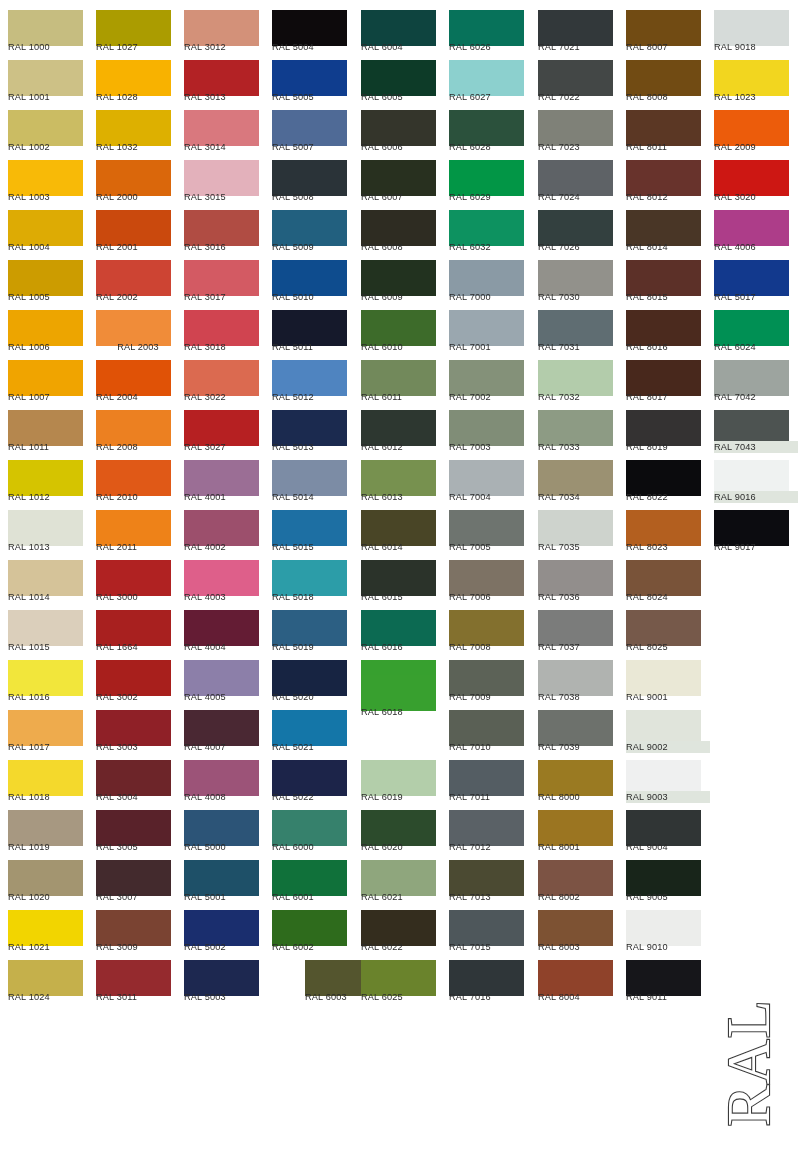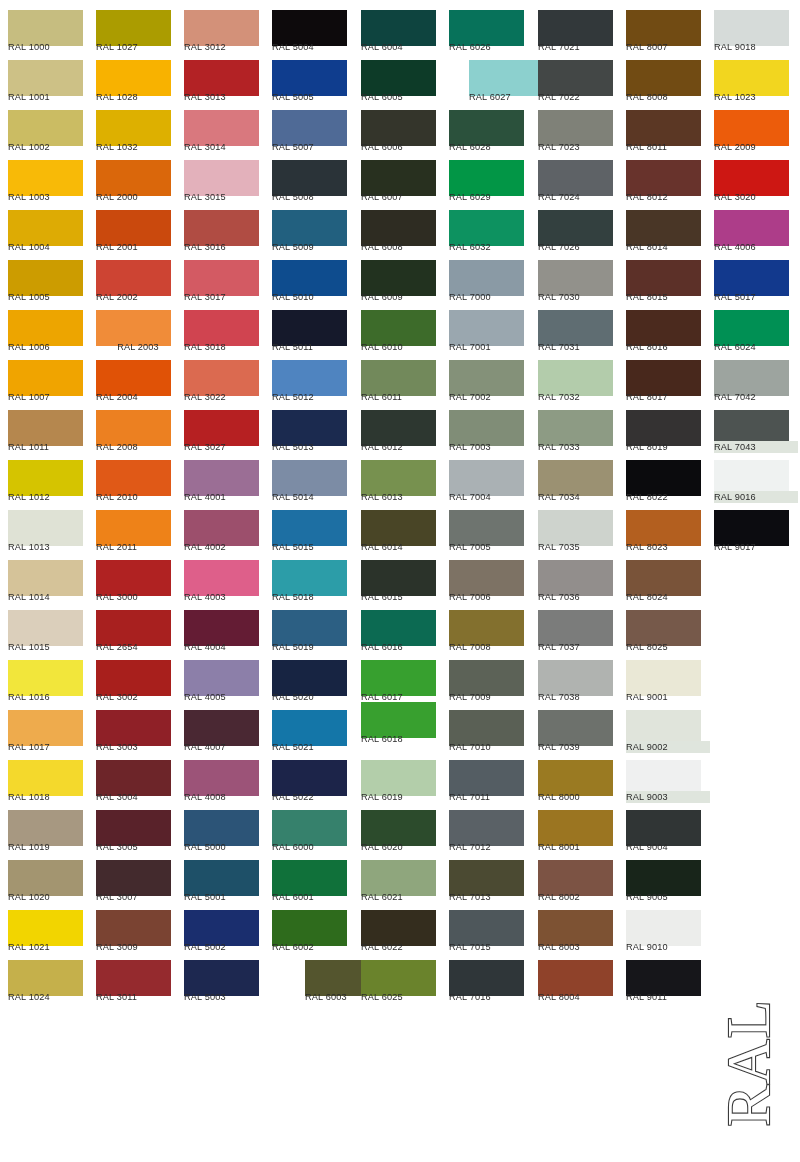--- a/index.html
+++ b/index.html
@@ -219,21 +219,21 @@
       <div class="cell" style="top: 500px;">
         <div class="swatch" style="background: rgb(238, 130, 24);"></div>
         <div class="label">RAL 2011</div>
       </div>
       <div class="cell" style="top: 550px;">
         <div class="swatch" style="background: rgb(176, 34, 34);"></div>
         <div class="label">RAL 3000</div>
       </div>
       <div class="cell" style="top: 600px;">
         <div class="swatch" style="background: rgb(168, 32, 31);"></div>
-        <div class="label">RAL 2654</div>
+        <div class="label">RAL 1664</div>
       </div>
       <div class="cell" style="top: 650px;">
         <div class="swatch" style="background: rgb(168, 31, 28);"></div>
         <div class="label">RAL 3002</div>
       </div>
       <div class="cell" style="top: 700px;">
         <div class="swatch" style="background: rgb(143, 32, 39);"></div>
         <div class="label">RAL 3003</div>
       </div>
       <div class="cell" style="top: 750px;">
@@ -471,21 +471,21 @@
         <div class="label">RAL 6015</div>
       </div>
       <div class="cell" style="top: 600px;">
         <div class="swatch" style="background: rgb(12, 106, 82);"></div>
         <div class="label">RAL 6016</div>
       </div>
       <div class="cell" style="top: 650px;">
         <div class="swatch" style="background: rgb(55, 160, 47);"></div>
         <div class="label">RAL 6017</div>
       </div>
-      <div class="cell" style="top: 692px;">
+      <div class="cell" style="top: 665px;">
         <div class="swatch" style="background: rgb(56, 160, 47);"></div>
         <div class="label">RAL 6018</div>
       </div>
       <div class="cell" style="top: 750px;">
         <div class="swatch" style="background: rgb(179, 206, 170);"></div>
         <div class="label">RAL 6019</div>
       </div>
       <div class="cell" style="top: 800px;">
         <div class="swatch" style="background: rgb(44, 75, 44);"></div>
         <div class="label">RAL 6020</div>
@@ -501,21 +501,21 @@
       <div class="cell" style="top: 950px;">
         <div class="swatch" style="background: rgb(106, 131, 44);"></div>
         <div class="label">RAL 6025</div>
       </div>
     </div>
     <div class="col" style="left: 449px;">
       <div class="cell" style="top: 0px;">
         <div class="swatch" style="background: rgb(7, 114, 90);"></div>
         <div class="label">RAL 6026</div>
       </div>
-      <div class="cell" style="top: 50px; margin-left: 20px;">
+      <div class="cell" style="top: 50px;">
         <div class="swatch" style="background: rgb(140, 208, 206);"></div>
         <div class="label">RAL 6027</div>
       </div>
       <div class="cell" style="top: 100px;">
         <div class="swatch" style="background: rgb(43, 81, 60);"></div>
         <div class="label">RAL 6028</div>
       </div>
       <div class="cell" style="top: 150px;">
         <div class="swatch" style="background: rgb(2, 150, 70);"></div>
         <div class="label">RAL 6029</div>

